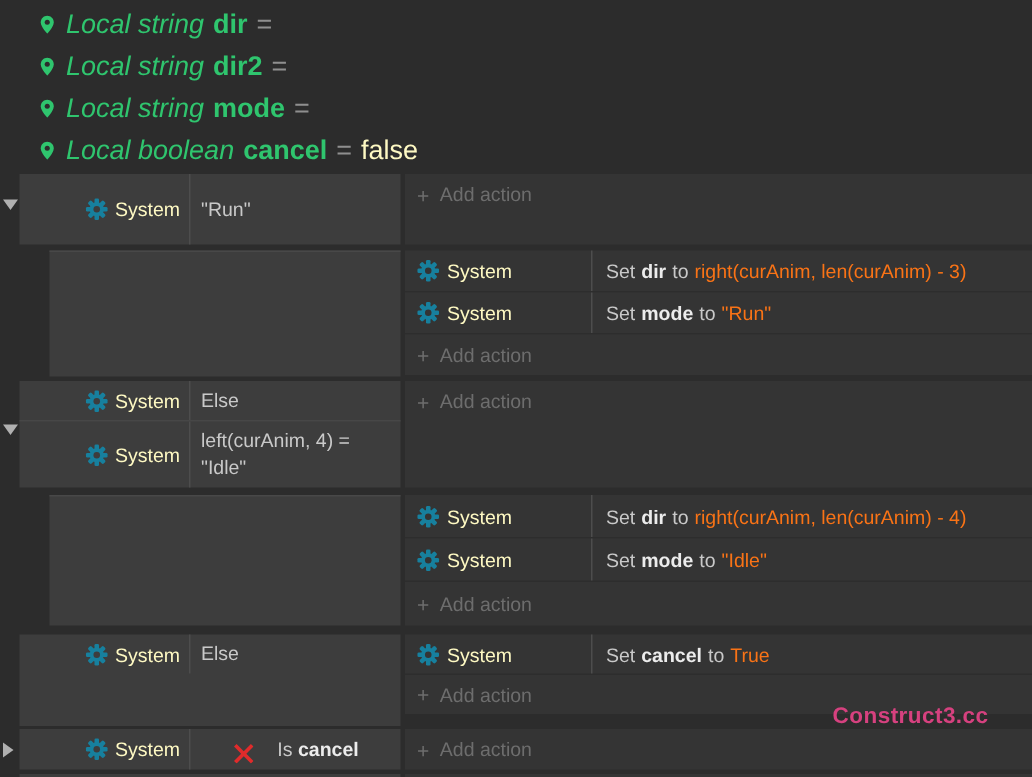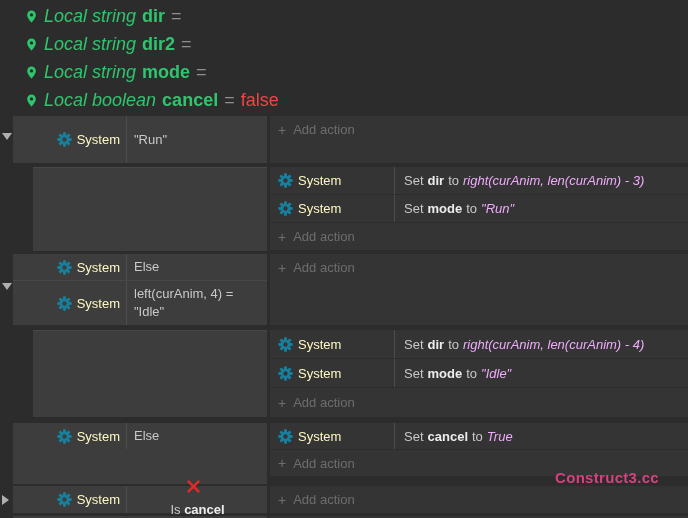--- a/index.html
+++ b/index.html
@@ -6,36 +6,36 @@
   body{width:688px;height:518px;position:relative;overflow:hidden;
        font-family:"Liberation Sans", sans-serif;}
   .page{position:absolute;inset:0;background:#2c2c2c;}
 
   
   .var-row{position:absolute;left:25px;height:28px;display:flex;align-items:center;
            gap:6px;color:#2fc56e;font-size:18px;}
   .var-kind{font-style:italic;}
   .var-name{font-weight:700;}
   .var-eq{color:#8f8f8f;}
-  .var-val{color:#ef4444;}
+  .var-val{color:#fef9c3;}
   .pin{width:13px;height:17px;flex:0 0 auto;}
 
   
   .block{position:absolute;background:#3d3d3d;box-sizing:border-box;}
   .cond-row{display:flex;align-items:stretch;box-sizing:border-box;}
   .cond-row + .cond-row{border-top:1px solid #474747;}
   .obj-cell{width:114px;flex:0 0 114px;display:flex;align-items:center;
             justify-content:flex-end;padding-right:6px;box-sizing:border-box;
             border-right:1px solid #4d4d4d;}
   .sys{color:#fef9c3;font-size:13px;margin-left:5px;}
   .cond-cell{flex:1;display:flex;flex-direction:column;justify-content:center;
              padding:4px 6px 4px 7px;font-size:13px;color:#c9c9c9;line-height:18px;}
-  .cond-inline{flex-direction:column;align-items:center;gap:8px;}
+  .cond-inline{flex-direction:row;align-items:flex-end;gap:8px;}
   .b{font-weight:700;color:#ececec;}
-  .i{font-style:italic;color:#f0abfc;}
+  .i{color:#f97316;}
 
   
   .zone{position:absolute;background:#343434;box-sizing:border-box;}
   .acol{position:absolute;display:flex;flex-direction:column;}
   .action-row{height:28px;display:flex;align-items:stretch;background:#343434;
               border-bottom:1px solid #2d2d2d;box-sizing:border-box;}
   .action-row:last-child{border-bottom:none;}
   .a-obj{width:124px;flex:0 0 124px;display:flex;align-items:center;
          padding-left:8px;box-sizing:border-box;}
   .a-text{flex:1;border-left:1px solid #4d4d4d;display:flex;align-items:center;

